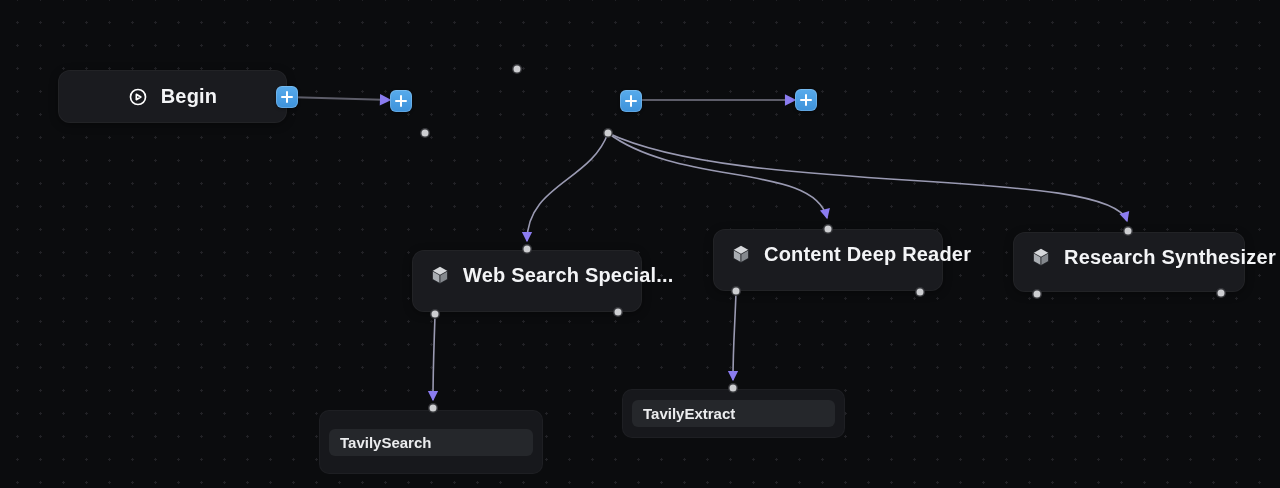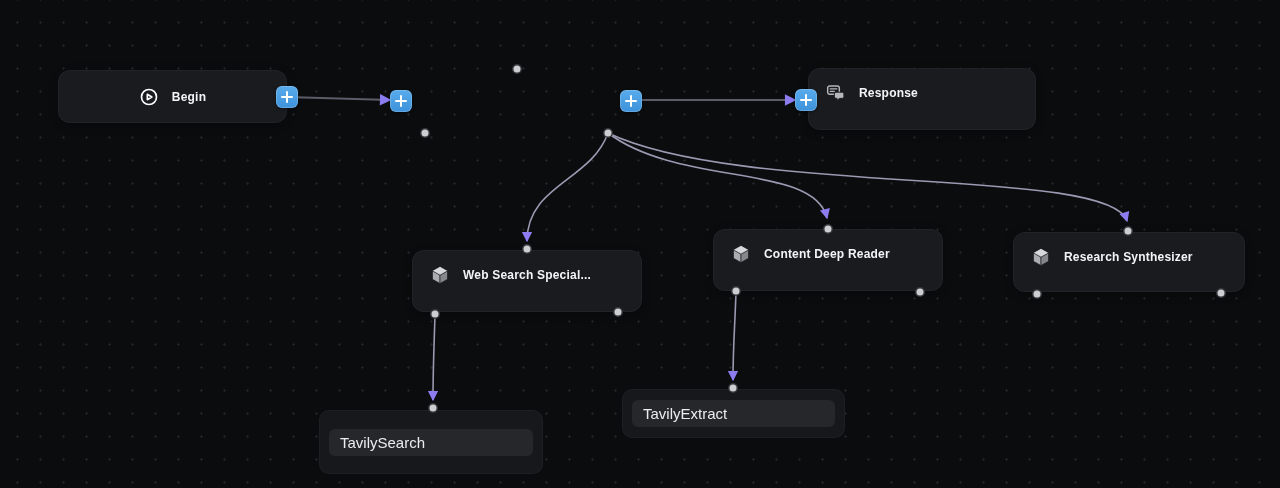--- a/index.html
+++ b/index.html
@@ -15,32 +15,32 @@
   .edge.h{stroke:#5d5d69;stroke-width:1.8;}
 
   .node{
     position:absolute;background:#1a1b1f;border-radius:12px;
     border:1px solid rgba(255,255,255,0.035);
     box-shadow:0 2px 8px rgba(0,0,0,0.35);
     box-sizing:border-box;
   }
   .node-row{display:flex;align-items:center;gap:13px;padding:0 17px;margin-top:11px;height:26px;}
   .node.center .node-row{margin-top:0;height:100%;justify-content:center;padding:0;}
-  .node-label{color:#f3f4f6;font-size:12px;font-weight:700;letter-spacing:.2px;white-space:nowrap;}
+  .node-label{color:#f3f4f6;font-size:20px;font-weight:700;letter-spacing:.2px;white-space:nowrap;}
   .icon{display:flex;align-items:center;justify-content:center;width:20px;height:20px;flex:0 0 auto;}
 
   .tool-node{
     position:absolute;background:#17181c;border-radius:10px;
     border:1px solid rgba(255,255,255,0.03);
     display:flex;align-items:center;padding:0 9px;box-sizing:border-box;
   }
   .tool-field{
     flex:1;background:#25272b;border-radius:6px;height:27px;
     display:flex;align-items:center;padding:0 11px;
-    color:#ebecee;font-size:15px;font-weight:400;white-space:nowrap;overflow:hidden;
+    color:#ebecee;font-size:15px;font-weight:700;white-space:nowrap;overflow:hidden;
   }
 
   .plus{
     position:absolute;width:22px;height:22px;border-radius:6px;
     background:linear-gradient(180deg,#58abec,#3e92da);
     box-shadow:inset 0 0 0 1px rgba(255,255,255,0.18), 0 1px 3px rgba(0,0,0,0.4);
     transform:translate(-50%,-50%);cursor:pointer;
   }
   .plus::before,.plus::after{
     content:"";position:absolute;left:50%;top:50%;background:#fff;border-radius:1px;
@@ -81,32 +81,20 @@
         <svg width="20" height="20" viewBox="0 0 24 24" fill="none" stroke="#ffffff" stroke-width="2" stroke-linejoin="round" stroke-linecap="round">
           <circle cx="12" cy="12" r="9"></circle>
           <path d="M10 8.8 L15.4 12 L10 15.2 Z"></path>
         </svg>
       </span>
       <span class="node-label">Begin</span>
     </div>
   </div>
 
 
-  <div class="node" style="left:808px;top:68px;width:228px;height:62px;">
-    <div class="node-row">
-      <span class="icon">
-        <svg width="20" height="20" viewBox="0 0 24 24" fill="none">
-          <rect x="2" y="3.5" width="14" height="10" rx="2.5" stroke="#b4b7bb" stroke-width="1.7"></rect>
-          <path d="M5 7h8 M5 10h5" stroke="#b4b7bb" stroke-width="1.5" stroke-linecap="round"></path>
-          <path d="M12 11 h7.5 a2 2 0 0 1 2 2 v3.5 a2 2 0 0 1 -2 2 h-3.2 l-3.3 2.6 l0.3 -2.6 h-1.3 a2 2 0 0 1 -2 -2 v-3.5 a2 2 0 0 1 2 -2 z" fill="#b4b7bb" stroke="#1a1b1f" stroke-width="1.2"></path>
-        </svg>
-      </span>
-      <span class="node-label">Response</span>
-    </div>
-  </div>
 
   <div class="node" style="left:713px;top:229px;width:230px;height:62px;">
     <div class="node-row">
       <span class="icon">
         <svg width="20" height="20" viewBox="0 0 24 24">
           <polygon points="12,2.2 21,7.2 12,12.2 3,7.2" fill="#d6d8db"></polygon>
           <polygon points="3,7.2 12,12.2 12,22.2 3,17.2" fill="#a9adb2" stroke="#1a1b1f" stroke-width="0.8"></polygon>
           <polygon points="21,7.2 12,12.2 12,22.2 21,17.2" fill="#84888d" stroke="#1a1b1f" stroke-width="0.8"></polygon>
         </svg>
       </span>

